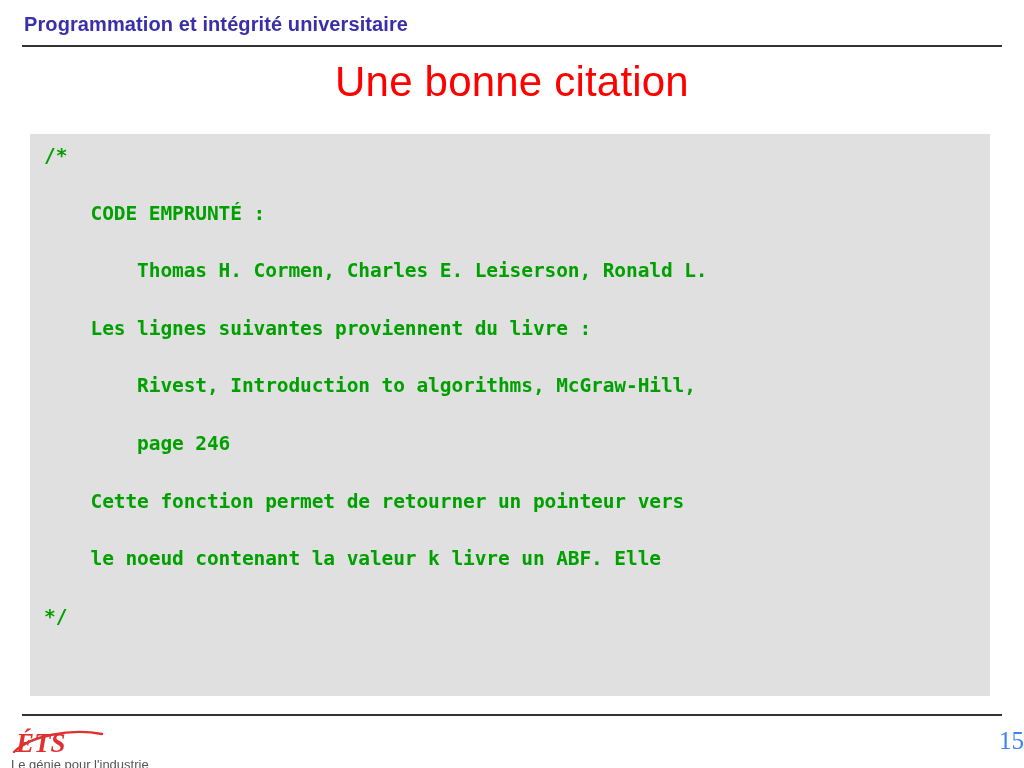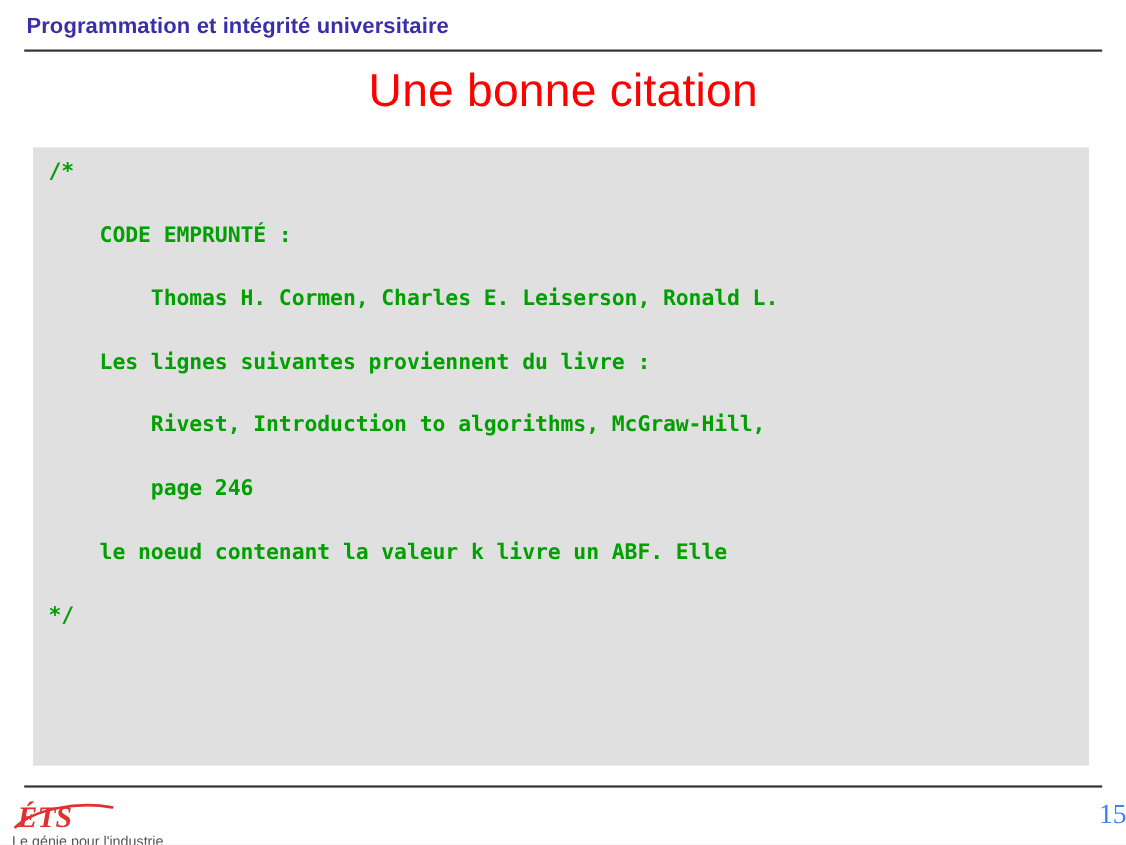--- a/index.html
+++ b/index.html
@@ -135,20 +135,21 @@
 
 <div id="slide-title">Une bonne citation</div>
 
 <div id="code-block">
   <pre id="code-listing"><span class="code-line"><span class="tok-comment">/*</span></span>
 <span class="code-line"><span class="tok-comment">    CODE EMPRUNTÉ :</span></span>
 <span class="code-line"><span class="tok-comment">        Thomas H. Cormen, Charles E. Leiserson, Ronald L.</span></span>
 <span class="code-line"><span class="tok-comment">    Les lignes suivantes proviennent du livre :</span></span>
 <span class="code-line"><span class="tok-comment">        Rivest, Introduction to algorithms, McGraw-Hill,</span></span>
 <span class="code-line"><span class="tok-comment">        page 246</span></span>
+<span class="code-line"><span class="tok-comment">    Cette fonction permet de retourner un pointeur vers</span></span>
 <span class="code-line"><span class="tok-comment">    le noeud contenant la valeur k livre un ABF. Elle</span></span>
 <span class="code-line"><span class="tok-comment">*/</span></span>
 
 
 
 
 
 
 
 

